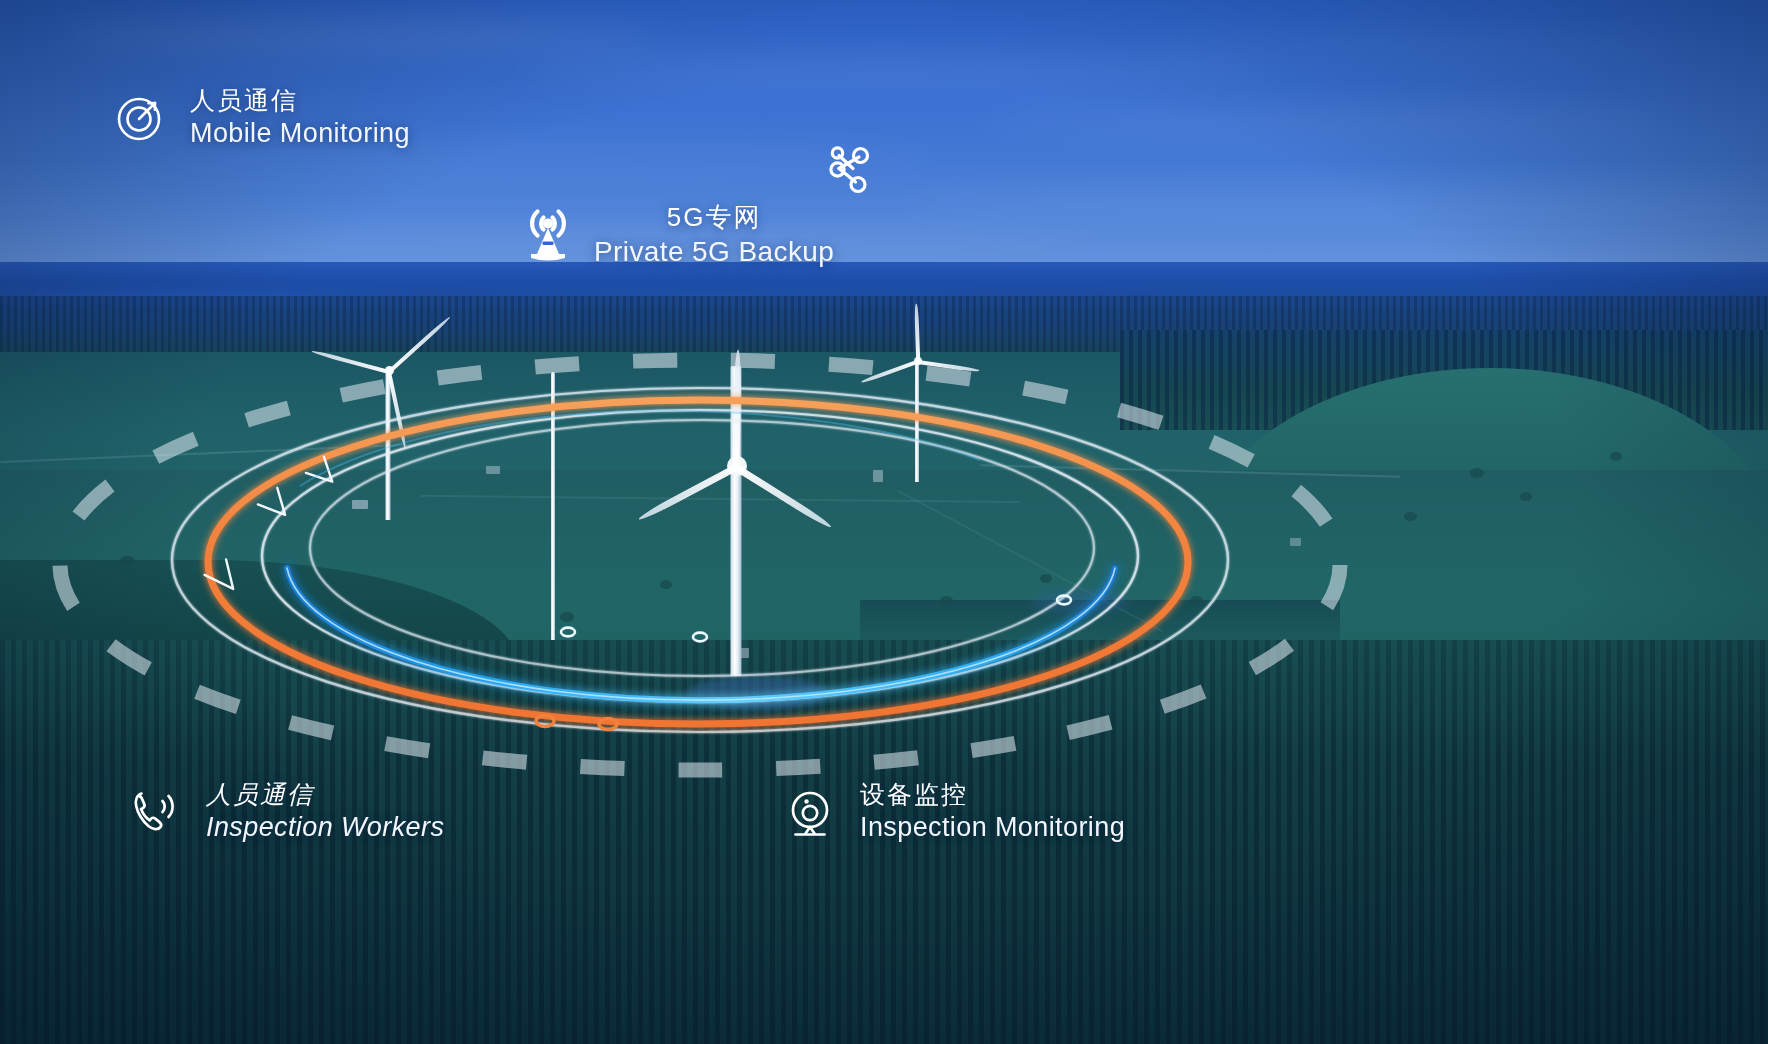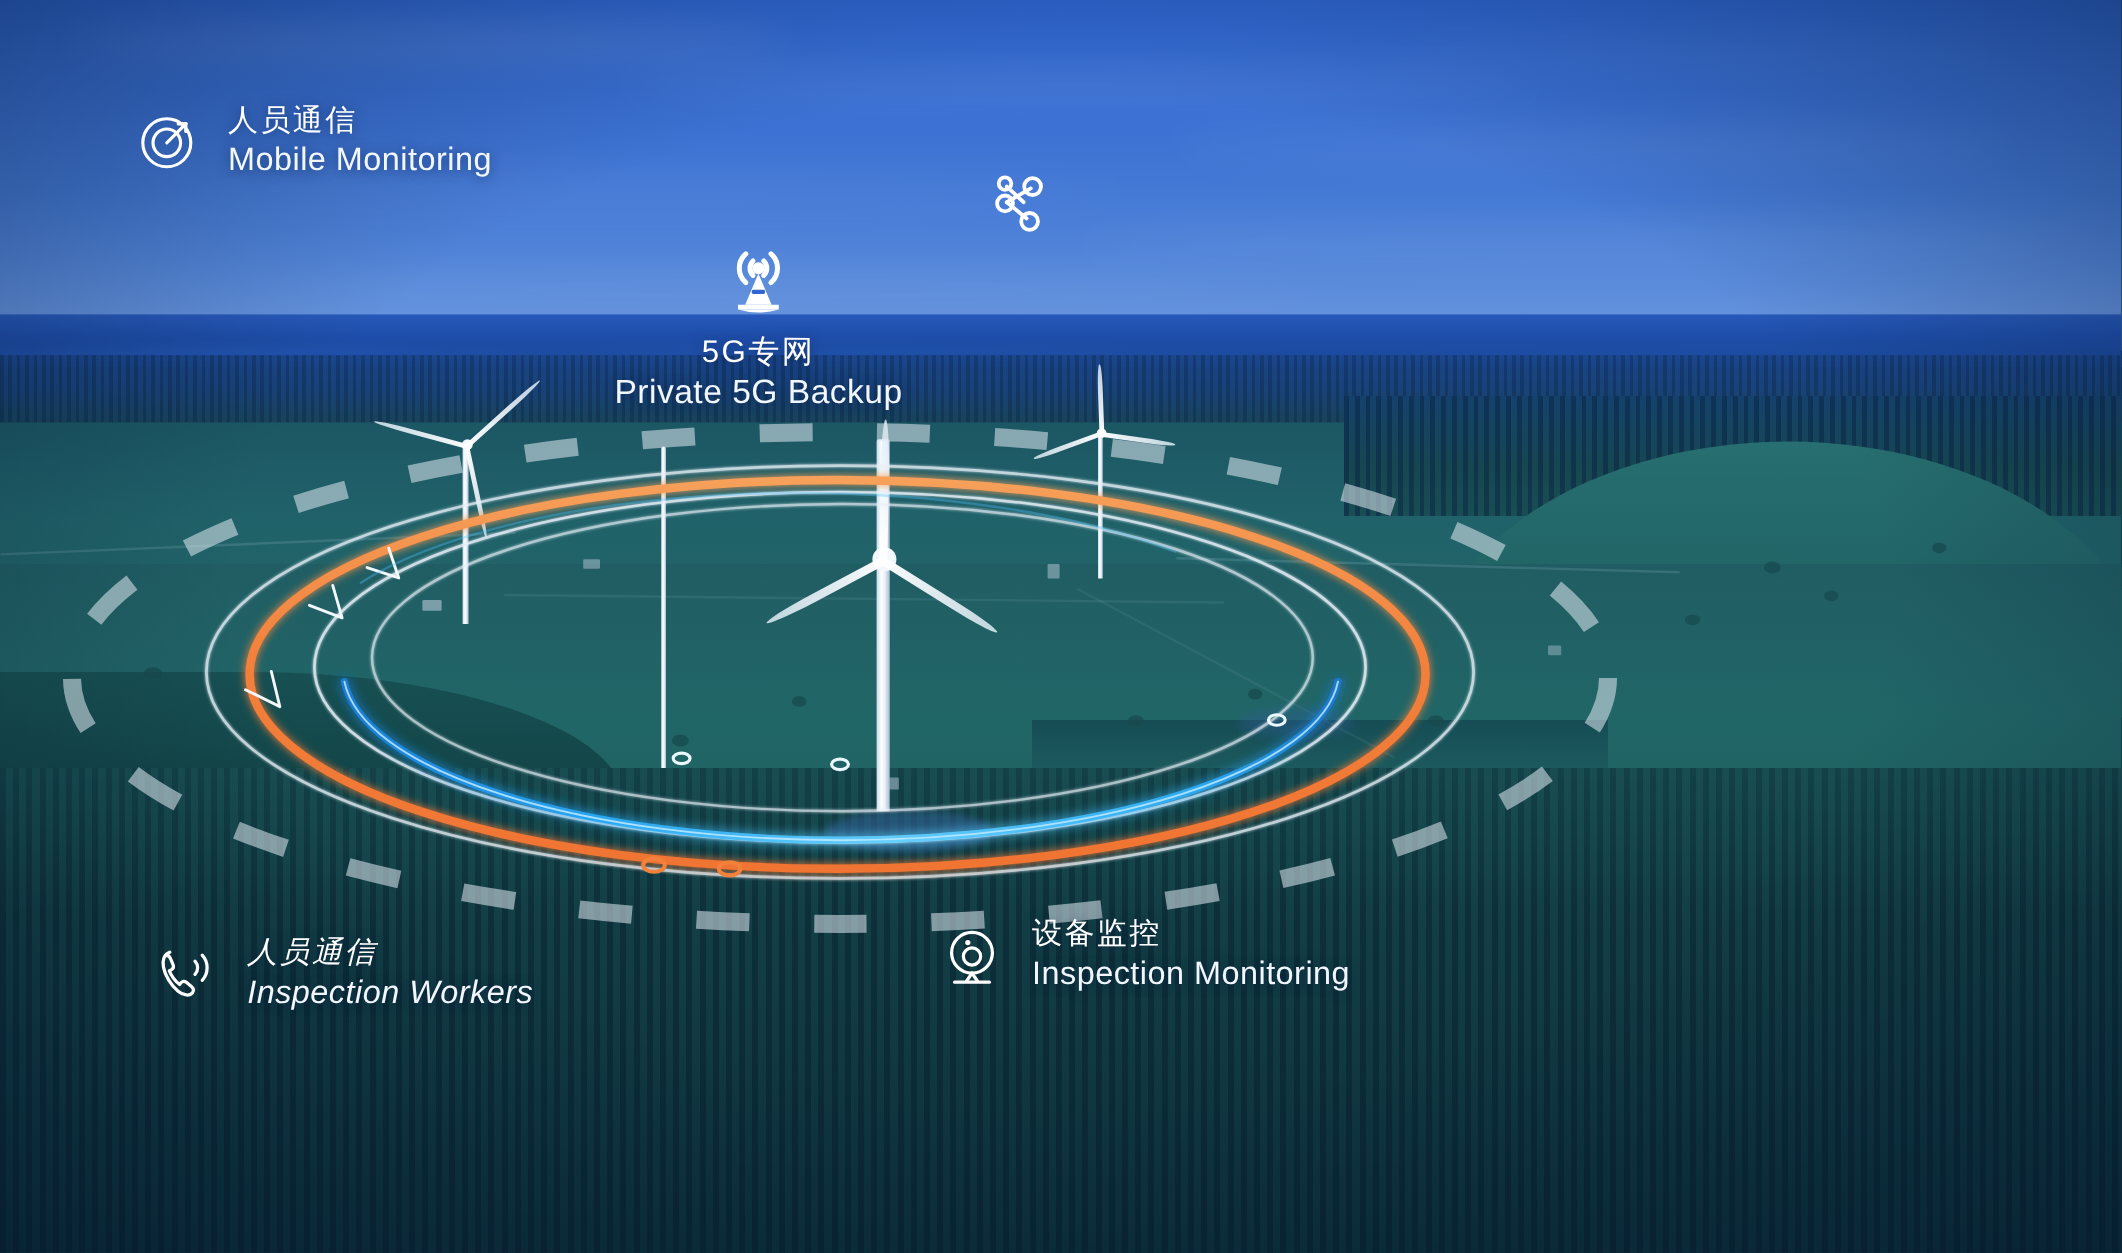--- a/index.html
+++ b/index.html
@@ -192,24 +192,24 @@
     color:#ffffff;
   }
   .label .en {
     font-size:27px; font-weight:400; letter-spacing:.4px;
     color:#f2f7ff;
     margin-top:3px;
   }
 
   #lbl-mobile-inspection { left:112px;  top:86px;  }
   #lbl-link-backup       { left:824px;  top:142px; }
-  #lbl-private-5g        { left:512px;  top:196px; flex-direction:column; gap:10px; align-items:center; }
+  #lbl-private-5g        { left:512px;  top:196px; flex-direction:row; gap:10px; align-items:flex-end; }
   #lbl-private-5g .txt   { align-items:center; }
   #lbl-connected-workers { left:128px;  top:780px;font-style:italic; }
-  #lbl-equipment-mon     { left:782px;  top:764px; }
+  #lbl-equipment-mon     { left:782px;  top:780px; }
 </style>
 </head>
 <body>
 
 <div id="stage">
 
   <div class="scene">
 
     <div class="sky"></div>
     <div class="cloud c1"></div>

